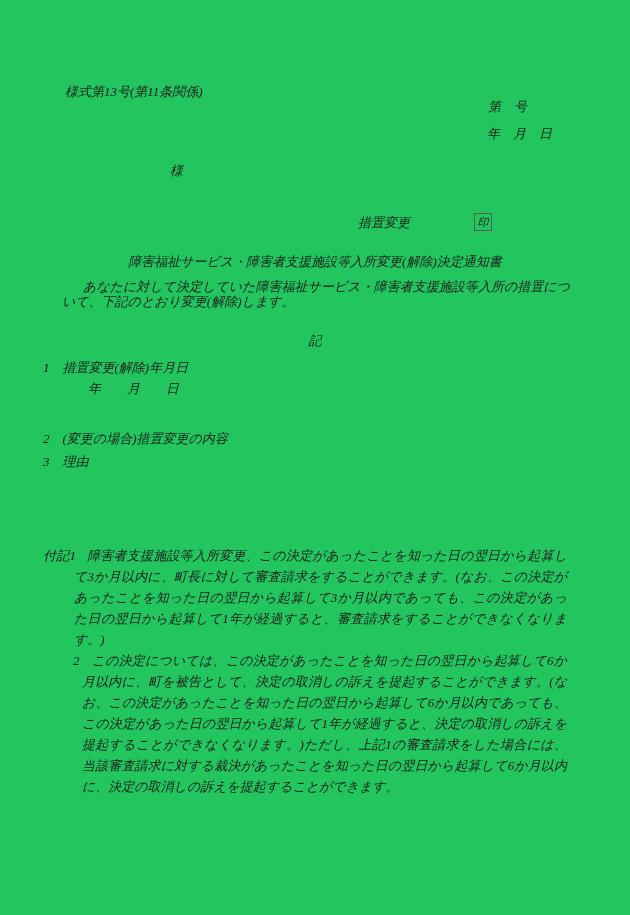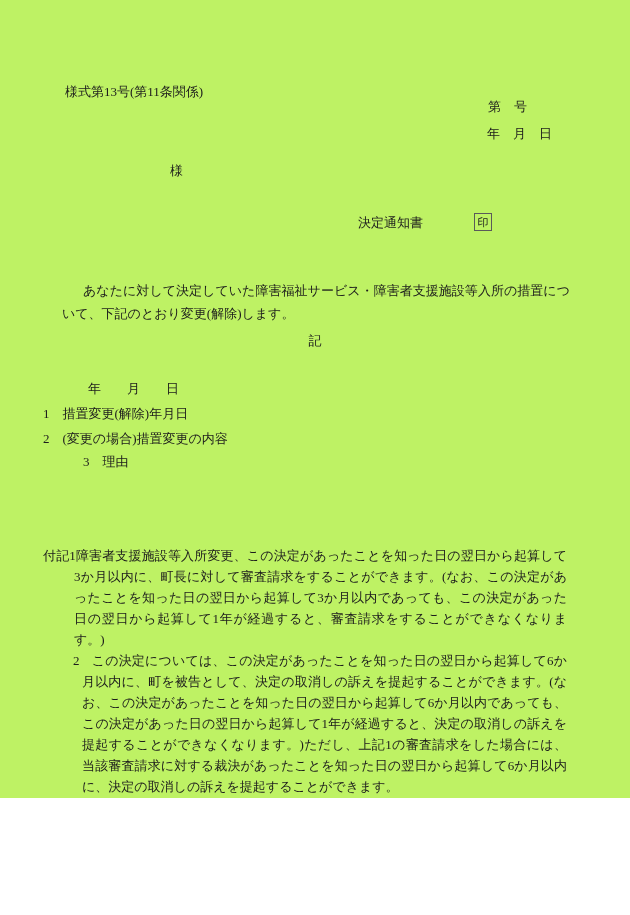--- a/index.html
+++ b/index.html
@@ -3,46 +3,47 @@
 <meta charset="utf-8">
 <style>
   html, body {
     margin: 0;
     padding: 0;
     background: #ffffff;
   }
   .page {
     position: relative;
     width: 630px;
-    height: 798px;
-    background: #bef264;
+    height: 915px;
+    background: #22c55e;
     font-family: "Liberation Serif", "DejaVu Serif", serif;
     color: #1c1c1c;
     font-size: 13px;
     line-height: 21px;
     overflow: hidden;
+    font-style: italic;
   }
   .abs { position: absolute; white-space: nowrap; }
   .centered {
     position: absolute;
     left: 0;
     width: 630px;
     text-align: center;
     white-space: nowrap;
   }
   .para {
     position: absolute;
     white-space: normal;
     text-align: justify;
   }
   .intro {
     left: 62px;
     top: 279px;
     width: 508px;
-    line-height: 23px;
+    line-height: 15px;
     text-indent: 21px;
   }
   .seal-box {
     position: absolute;
     left: 474px;
     top: 213px;
     width: 16px;
     height: 16px;
     border: 1px solid #5a5a5a;
     display: flex;
@@ -64,20 +65,21 @@
   .appendix p {
     margin: 0;
     text-align: justify;
     line-height: 21px;
   }
   .appendix .fuki1 {
     padding-left: 31px;
     text-indent: -31px;
   }
   .appendix .fuki1 .label {
+    margin-right: 11px;
   }
   .appendix .fuki2 {
     margin-left: 30px;
     padding-left: 9px;
     text-indent: -9px;
   }
   .appendix .fuki2 .num {
     margin-right: 12px;
   }
 </style>
@@ -87,42 +89,43 @@
 <div class="page">
 
   <div class="abs" style="left:65px; top:81px;">様式第13号(第11条関係)</div>
 
   <div class="abs" style="left:488px; top:96px;">第　号</div>
 
   <div class="abs" style="left:487px; top:123px;">年　月　日</div>
 
   <div class="abs" style="left:170px; top:160px;">様</div>
 
-  <div class="abs" style="left:358px; top:212px;">決定通知書</div>
+  <div class="abs" style="left:358px; top:212px;">措置変更</div>
 
   <div class="seal-box">
     <span>印</span>
   </div>
 
+  <div class="centered" style="top:251px;">障害福祉サービス・障害者支援施設等入所変更(解除)決定通知書</div>
 
   <div class="para intro">あなたに対して決定していた障害福祉サービス・障害者支援施設等入所の措置について、下記のとおり変更(解除)します。</div>
 
   <div class="centered" style="top:330px;">記</div>
 
-  <div class="abs item-heading" style="left:43px; top:357px;margin-top:46px;">
+  <div class="abs item-heading" style="left:43px; top:357px;">
     <span class="num">1</span><span>措置変更(解除)年月日</span>
   </div>
 
   <div class="abs" style="left:88px; top:378px;">年　　月　　日</div>
 
   <div class="abs item-heading" style="left:43px; top:428px;">
     <span class="num">2</span><span>(変更の場合)措置変更の内容</span>
   </div>
 
-  <div class="abs item-heading" style="left:43px; top:451px;margin-left:40px;">
+  <div class="abs item-heading" style="left:43px; top:451px;">
     <span class="num">3</span><span>理由</span>
   </div>
 
   <div class="appendix">
     <p class="fuki1">
       <span class="label">付記1</span><span>障害者支援施設等入所変更、この決定があったことを知った日の翌日から起算して3か月以内に、町長に対して審査請求をすることができます。(なお、この決定があったことを知った日の翌日から起算して3か月以内であっても、この決定があった日の翌日から起算して1年が経過すると、審査請求をすることができなくなります。)</span>
     </p>
     <p class="fuki2">
       <span class="num">2</span><span>この決定については、この決定があったことを知った日の翌日から起算して6か月以内に、町を被告として、決定の取消しの訴えを提起することができます。(なお、この決定があったことを知った日の翌日から起算して6か月以内であっても、この決定があった日の翌日から起算して1年が経過すると、決定の取消しの訴えを提起することができなくなります。)ただし、上記1の審査請求をした場合には、当該審査請求に対する裁決があったことを知った日の翌日から起算して6か月以内に、決定の取消しの訴えを提起することができます。</span>
     </p>

